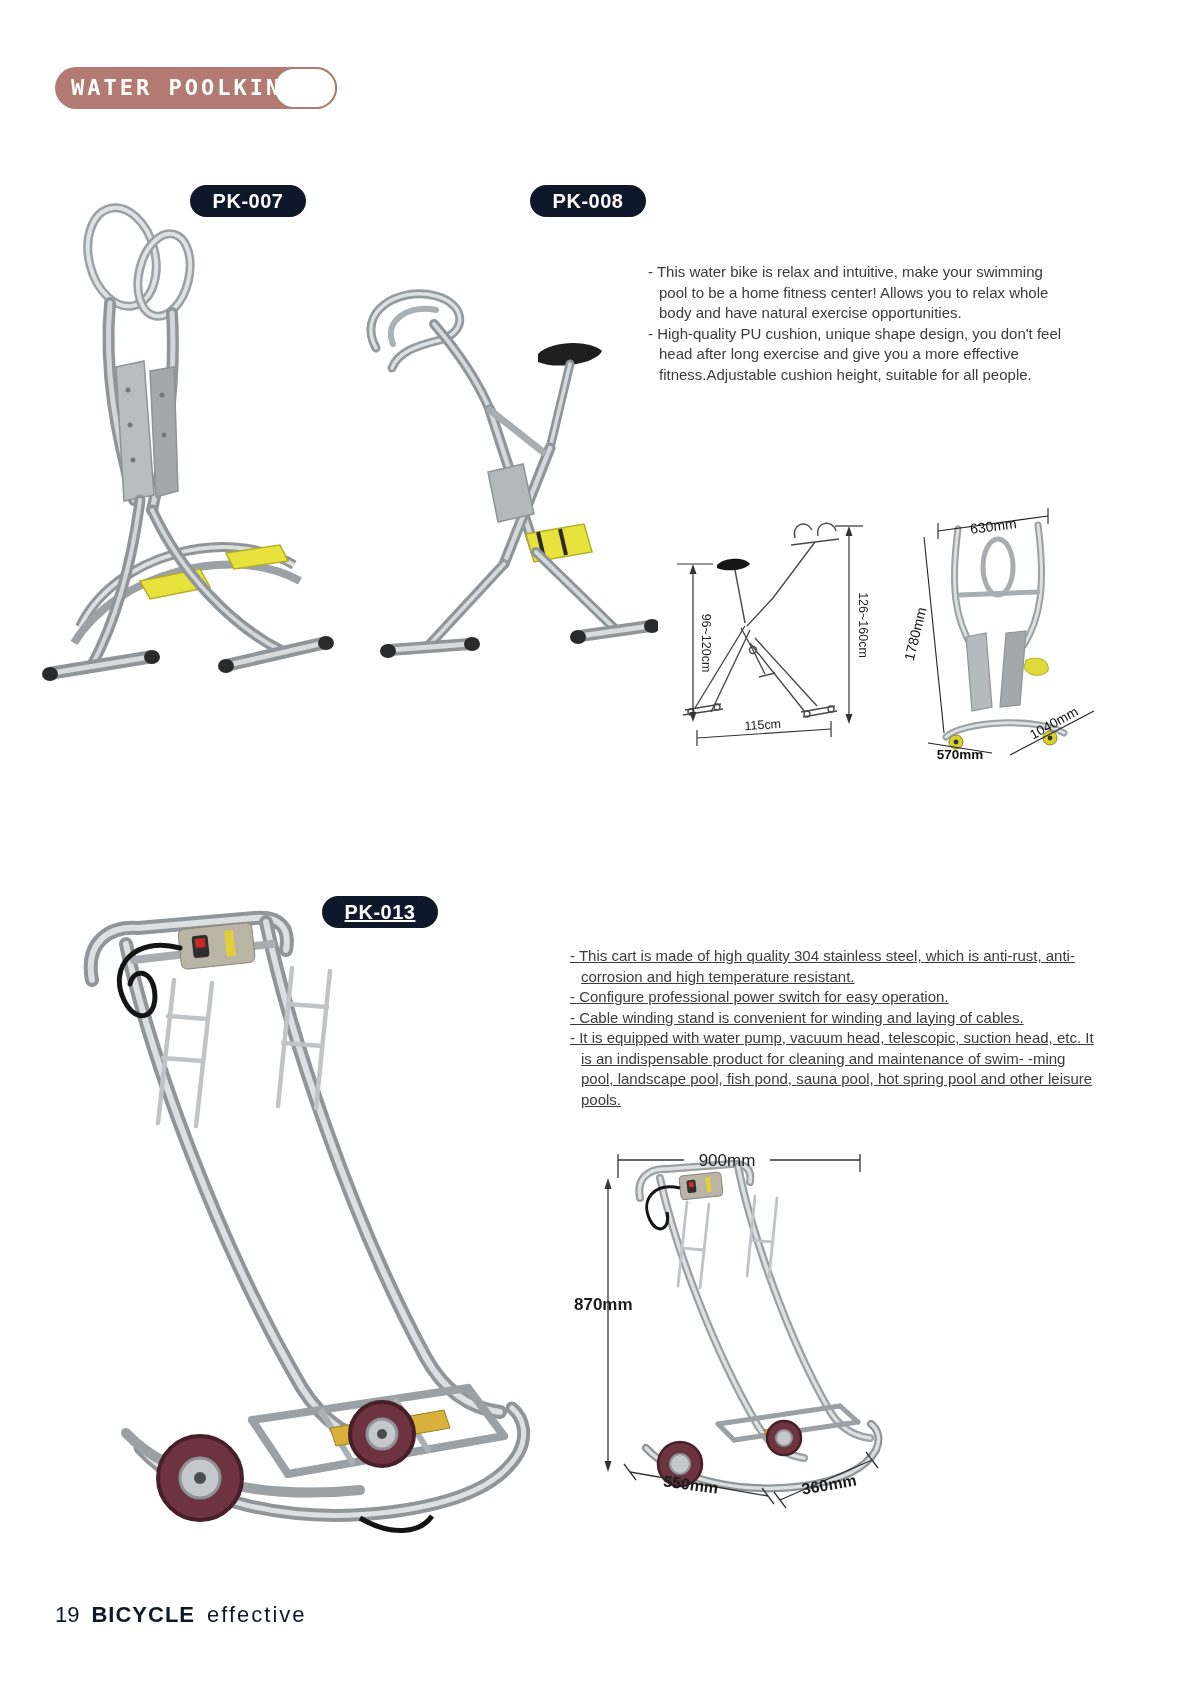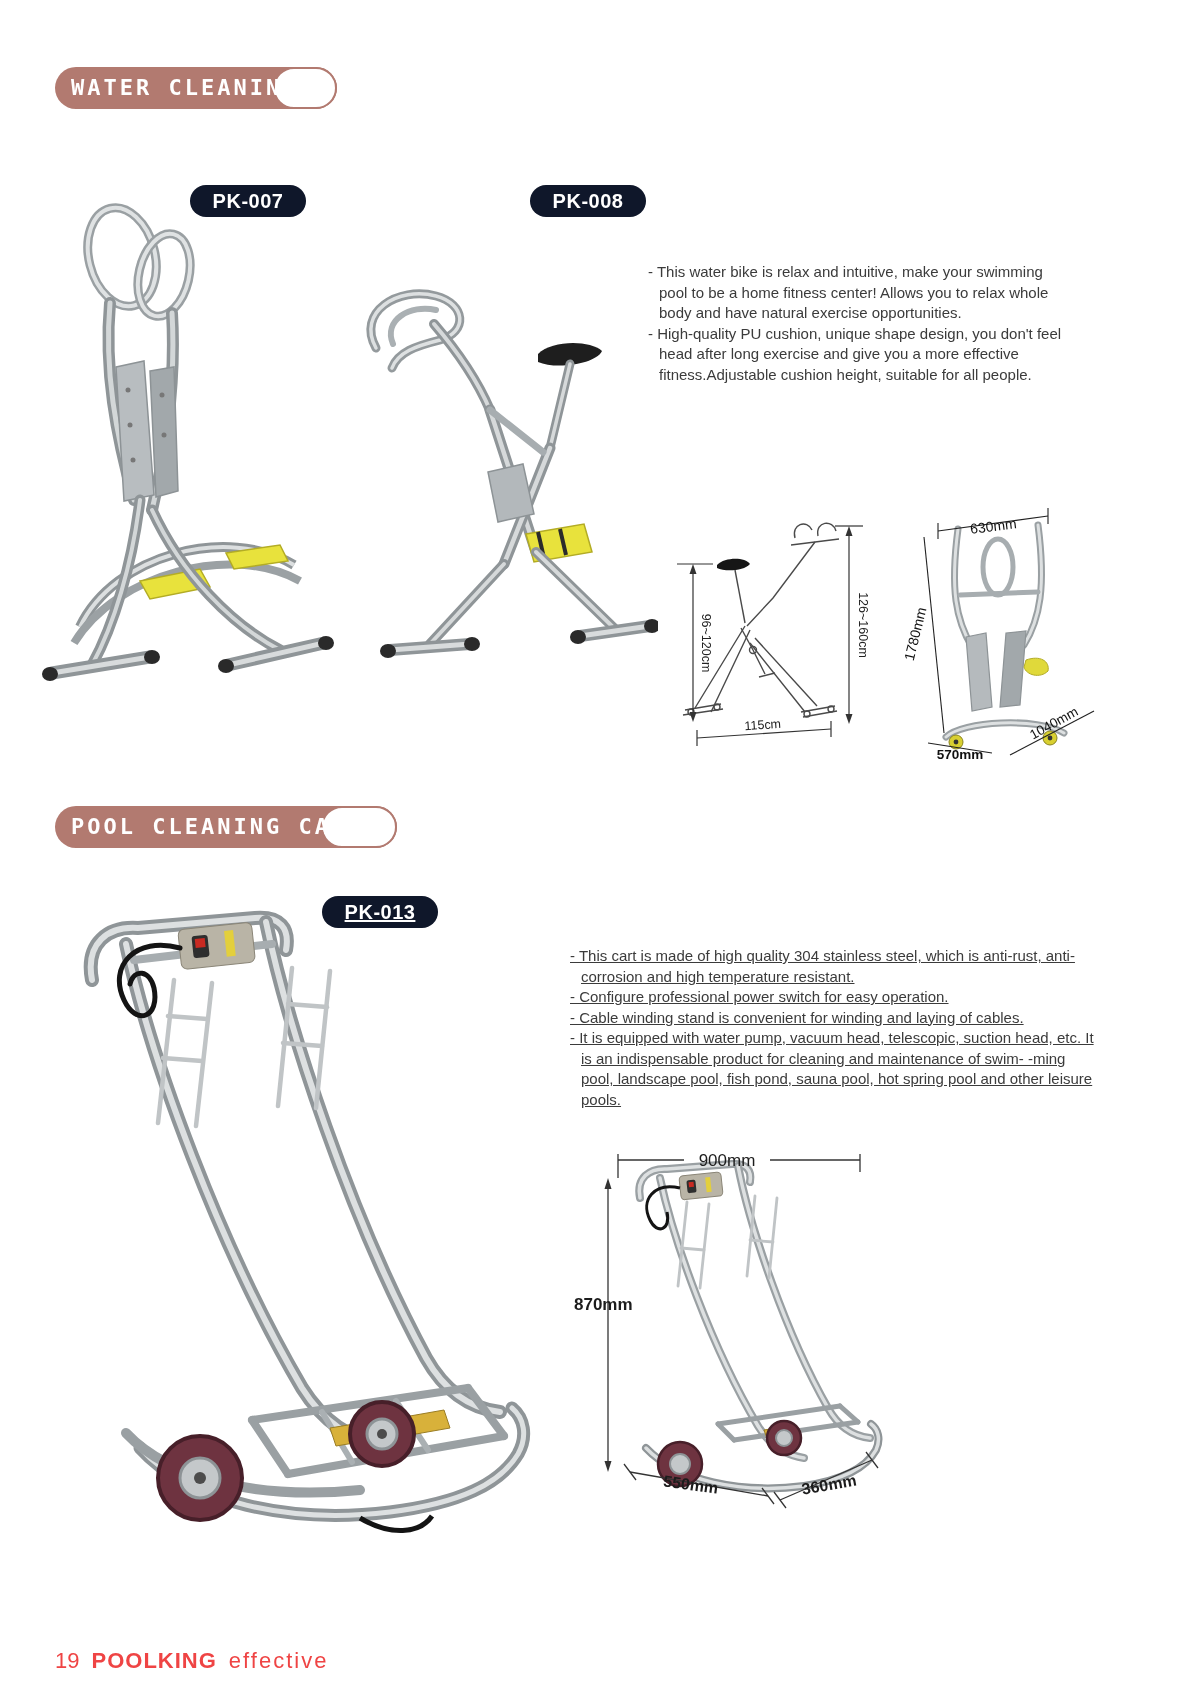--- a/index.html
+++ b/index.html
@@ -26,36 +26,36 @@
   .code-badge {
     position:absolute; height:32px; background:#0f172a; border-radius:16px;
     color:#ffffff; font-weight:bold; font-size:20px; text-align:center;
     line-height:32px; letter-spacing:0.5px;
   }
   
   .bullets { position:absolute; font-size:15px; line-height:20.5px; color:#3b3b3b; }
   .bullets p { margin:0; padding-left:11px; text-indent:-11px; }
   
   .footer {
-    position:absolute; left:55px; top:1648px; font-size:22px; color:#ef4444;
+    position:absolute; left:55px; top:1602px; font-size:22px; color:#0f172a;
     display:flex; align-items:flex-end; gap:12px;
   }
   .footer .brand { font-weight:bold; letter-spacing:1px; }
   .footer .suffix { letter-spacing:2px; }
   .abs { position:absolute; }
   svg text { font-family:"Liberation Sans", sans-serif; }
 </style>
 </head>
 <body>
 
 <div class="page">
 
   <div class="section-pill" style="left:55px; top:67px; width:282px;">
     <span class="pill-tab" style="width:64px;"></span>
-    <span class="pill-label">WATER CLEANING</span>
+    <span class="pill-label">WATER POOLKING</span>
   </div>
 
   <div class="code-badge" style="left:190px; top:185px; width:116px;">PK-007</div>
 
   <div class="code-badge" style="left:530px; top:185px; width:116px;">PK-008</div>
 
   <svg class="abs" style="left:22px; top:195px;" width="312" height="515" viewBox="0 0 312 515">
     <defs>
       <linearGradient id="ch1" x1="0" y1="0" x2="1" y2="0">
         <stop offset="0" stop-color="#e9ebec"></stop>
@@ -237,24 +237,20 @@
     <line x1="26" y1="42" x2="46" y2="238" stroke="#222" stroke-width="1.1"></line>
     <text x="22" y="140" font-size="14" fill="#111" text-anchor="middle" transform="rotate(-76 22 140)">1780mm</text>
 
     <line x1="30" y1="248" x2="94" y2="258" stroke="#222" stroke-width="1.1"></line>
     <text x="62" y="264" font-size="13.5" font-weight="bold" fill="#111" text-anchor="middle">570mm</text>
 
     <line x1="112" y1="260" x2="196" y2="216" stroke="#222" stroke-width="1.1"></line>
     <text x="158" y="232" font-size="13.5" fill="#111" text-anchor="middle" transform="rotate(-29 158 232)">1040mm</text>
   </svg>
 
-  <div class="section-pill" style="left:55px; top:806px; width:342px;">
-    <span class="pill-tab" style="width:76px;"></span>
-    <span class="pill-label">POOL CLEANING CART</span>
-  </div>
 
   <div class="code-badge" style="left:322px; top:896px; width:116px;text-decoration:underline;">PK-013</div>
 
   <svg class="abs" style="left:30px; top:888px;" width="505" height="650" viewBox="0 0 505 650">
     <g fill="none" stroke-linecap="round">
 
       <path d="M62,92 C55,55 78,38 108,40 L225,30 C250,28 260,40 256,62" stroke="#8f9598" stroke-width="14"></path>
       <path d="M62,92 C55,55 78,38 108,40 L225,30 C250,28 260,40 256,62" stroke="#dde0e1" stroke-width="6"></path>
 
       <path d="M96,56 C120,170 190,360 272,500 C292,532 318,552 355,558" stroke="#8f9598" stroke-width="14"></path>
@@ -383,17 +379,17 @@
     <g stroke="#333" stroke-width="1.3" fill="none">
       <line x1="208" y1="362" x2="300" y2="322"></line>
       <line x1="202" y1="354" x2="214" y2="370"></line>
       <line x1="294" y1="314" x2="306" y2="330"></line>
     </g>
     <text x="258" y="352" font-size="16" font-weight="bold" fill="#1c1c1c" text-anchor="middle" transform="rotate(-10 258 352)">360mm</text>
   </svg>
 
   <div class="footer">
     <span>19</span>
-    <span class="brand">POOLKING</span>
+    <span class="brand">BICYCLE</span>
     <span class="suffix">effective</span>
   </div>
 
 </div>
 
 </body></html>

